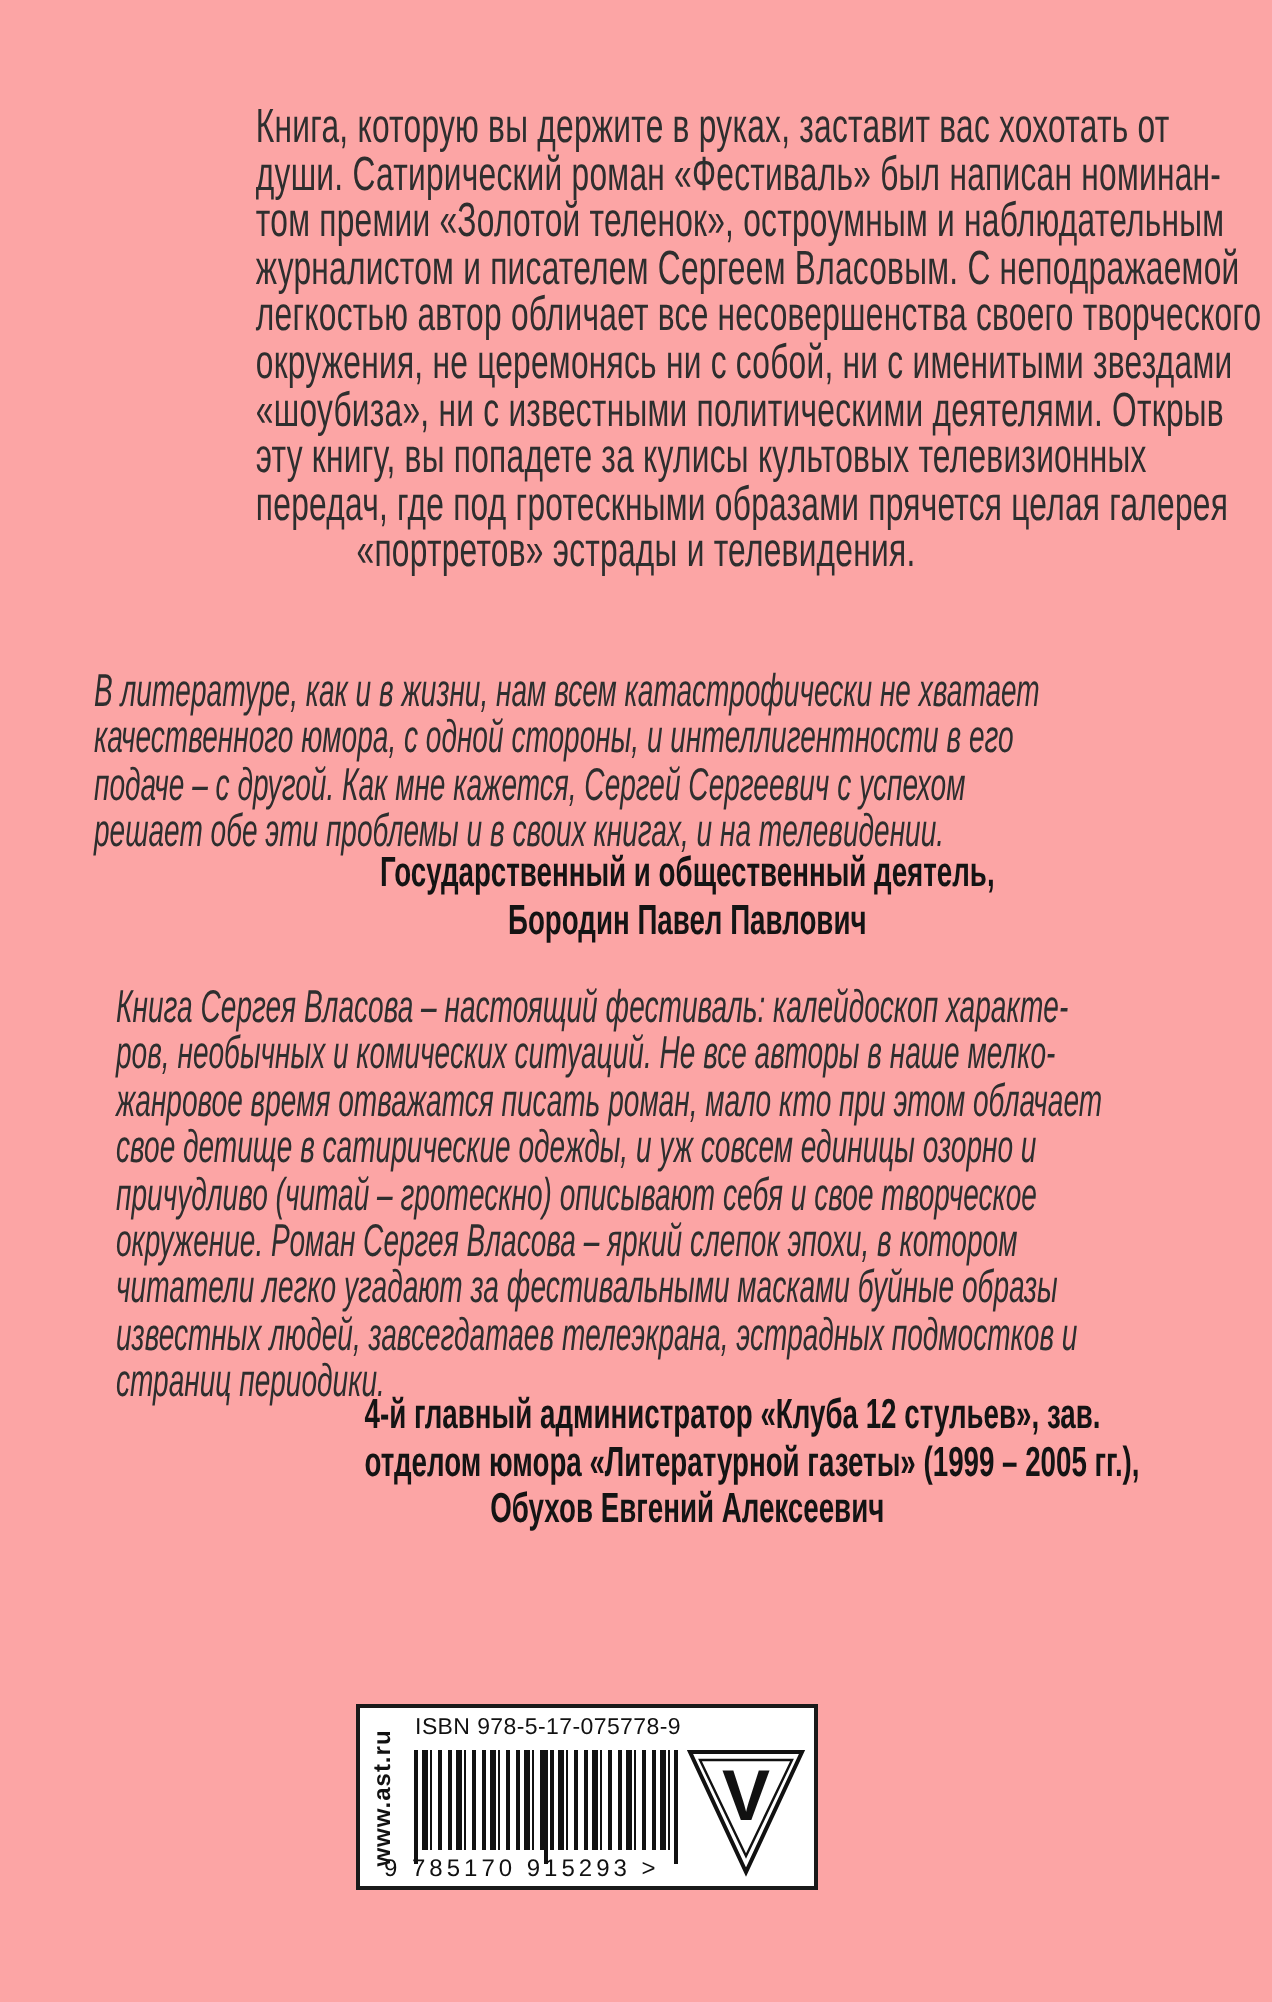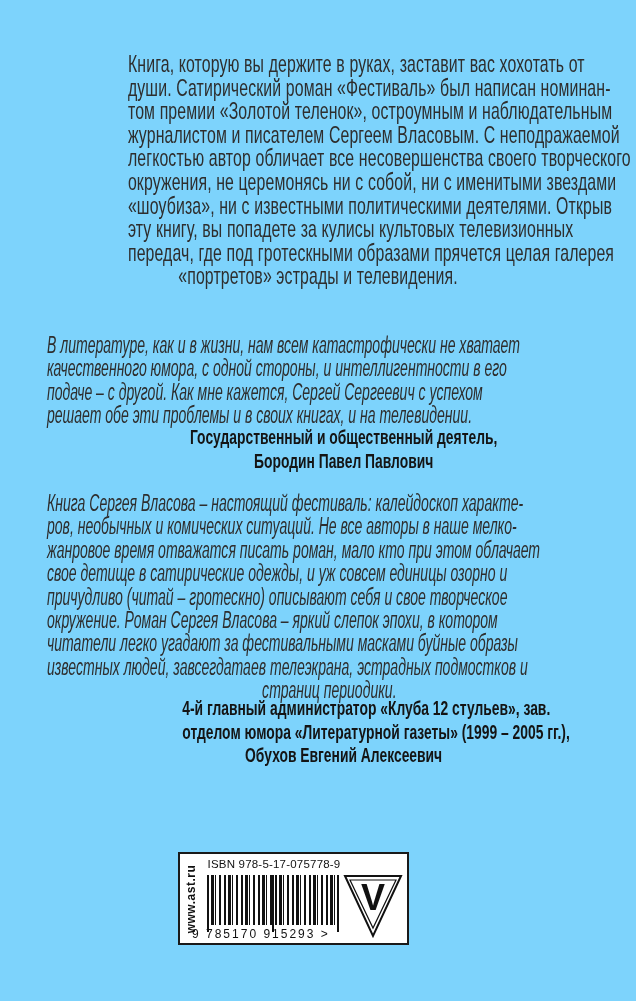--- a/index.html
+++ b/index.html
@@ -1,21 +1,21 @@
 <!DOCTYPE html>
 <html lang="ru"><head>
 <meta charset="utf-8">
 <style>
   html, body { margin: 0; padding: 0; background: #ffffff; }
 
   .page {
     position: relative;
     width: 636px;
     height: 1001px;
-    background: #7dd3fc;
+    background: #fca5a5;
     overflow: hidden;
     font-family: "Liberation Sans", sans-serif;
     color: #2a2a2a;
   }
 
   .block { position: absolute; }
   .line { white-space: nowrap; }
 
   
   .intro {
@@ -24,29 +24,29 @@
     font-size: 24px;
     line-height: 23.6px;
     color: #2e2e2e;
     letter-spacing: 0.2px;
   }
   .intro .line { transform: scaleX(0.66); transform-origin: 50% 50%; }
 
   
   .quote {
     left: 47px; right: 16px;
-    text-align: right;
+    text-align: left;
     font-style: italic;
     font-size: 23px;
     line-height: 23.4px;
     color: #2e2e2e;
   }
   .quote .line { transform: scaleX(0.61); transform-origin: 0 50%; }
   #quote1 { top: 334px; }
-  #quote2 { top: 492px; }
+  #quote2 { top: 492px; margin-left: 11px; }
 
   
   .attr {
     left: 16px; right: 131px;
     text-align: center;
     font-weight: bold;
     font-size: 21px;
     line-height: 23.5px;
     color: #141414;
   }

